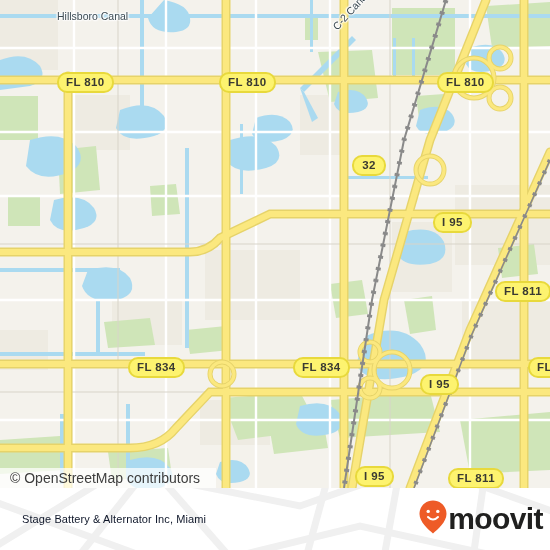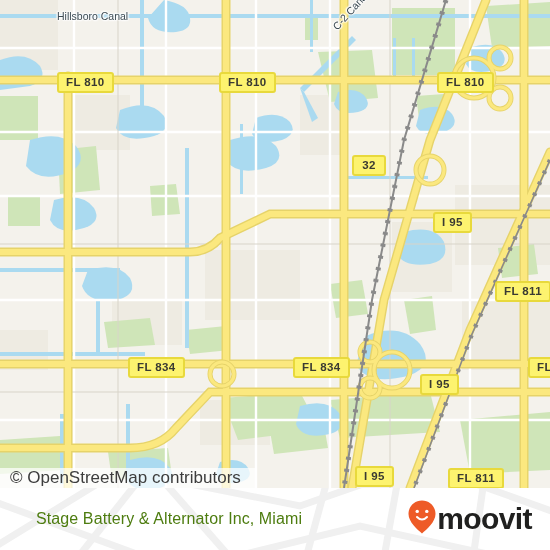--- a/index.html
+++ b/index.html
@@ -15,21 +15,21 @@
     position:absolute;left:0;top:0;width:550px;height:488px;
     background:#f4f2ec;overflow:hidden;
   }
   .layer{position:absolute;left:0;top:0;width:550px;height:488px;}
 
   
   .shield{
     position:absolute;
     background:#fdf36f;
     border:2px solid #e8d93c;
-    border-radius:3px;
+    border-radius:10px;
     color:#3a3a32;
     font-size:11.5px;
     font-weight:bold;
     letter-spacing:.4px;
     padding:2px 7px 3px 7px;
     line-height:12px;
     white-space:nowrap;
     box-sizing:border-box;
     text-align:center;
   }
@@ -44,21 +44,21 @@
       1px 1px 1.5px #fff, -1px -1px 1.5px #fff;
   }
 
   
   .attribution{
     position:absolute;left:0;bottom:0;
     height:20px;line-height:20px;
     padding:0 16px 0 10px;
     background:rgba(255,255,255,.72);
     color:#3d3d3d;
-    font-size:17px;
+    font-size:14px;
     white-space:nowrap;
   }
 
   
   .card{
     position:absolute;left:195px;top:123px;width:160px;
     filter:drop-shadow(0 2px 4px rgba(0,0,0,.32));
   }
   .card-green{
     height:106px;width:100%;
@@ -89,27 +89,27 @@
   
   .footer{
     position:absolute;left:0;top:488px;width:550px;height:62px;
     background:#ffffff;overflow:hidden;
   }
   .footer-watermark{
     position:absolute;left:0;top:-28px;width:550px;height:120px;
     opacity:1;
   }
   .footer-title{
-    position:absolute;left:36px;top:0;height:62px;
+    position:absolute;left:22px;top:0;height:62px;
     display:flex;align-items:center;
-    color:#4d7c0f;font-size:16px;letter-spacing:.1px;
+    color:#0f172a;font-size:11px;letter-spacing:.1px;
     white-space:nowrap;
   }
   .logo{
-    position:absolute;right:18px;top:0;height:62px;
+    position:absolute;right:7px;top:0;height:62px;
     display:flex;align-items:center;
   }
   .logo-word{
     color:#20201f;font-size:30px;font-weight:bold;letter-spacing:-.6px;
     line-height:30px;
   }
 </style>
 </head>
 <body>
 

